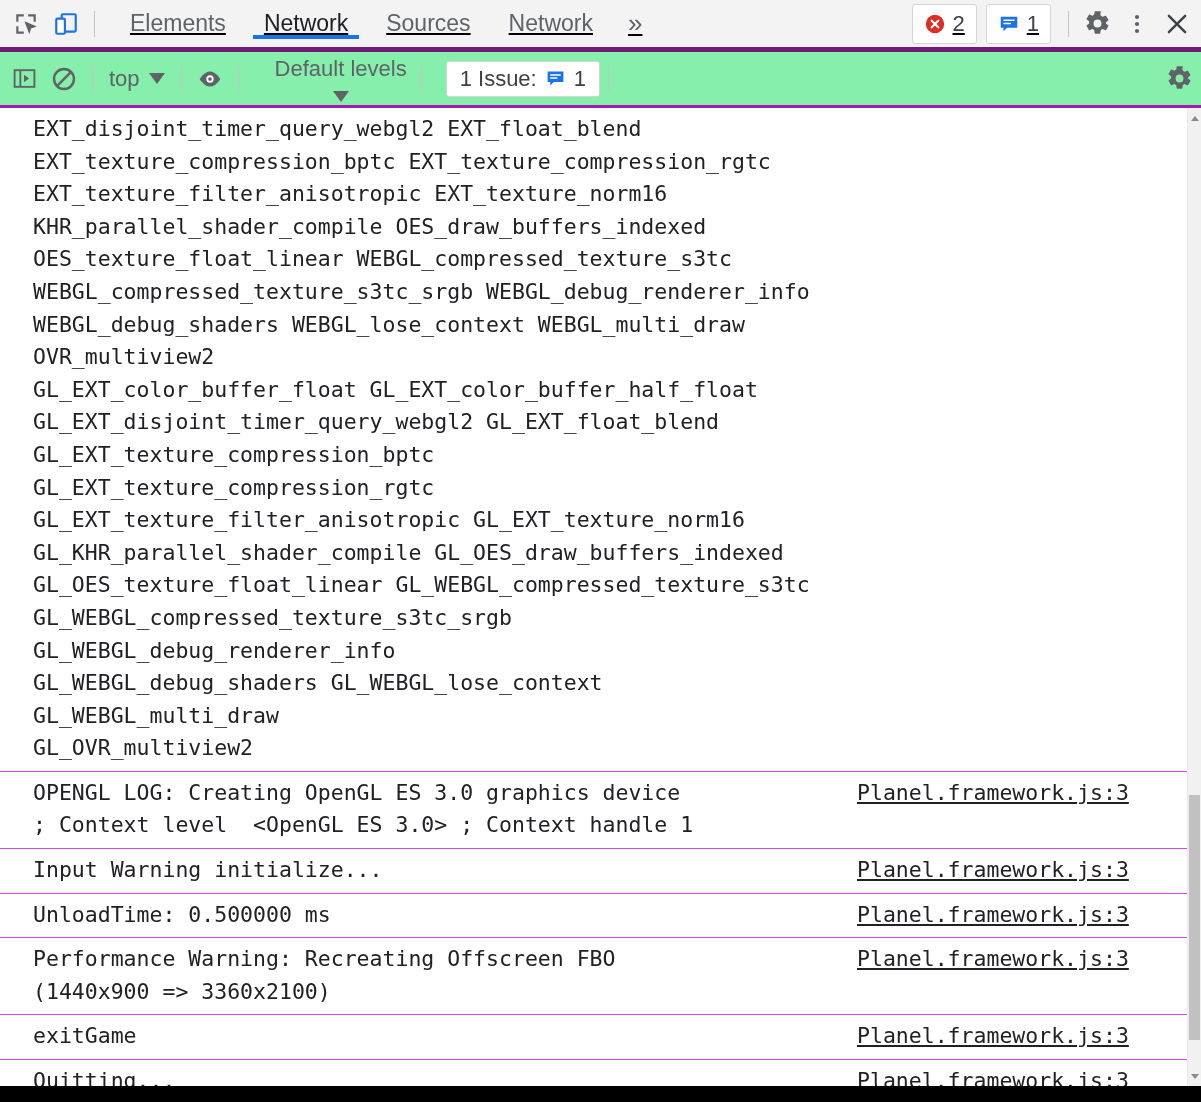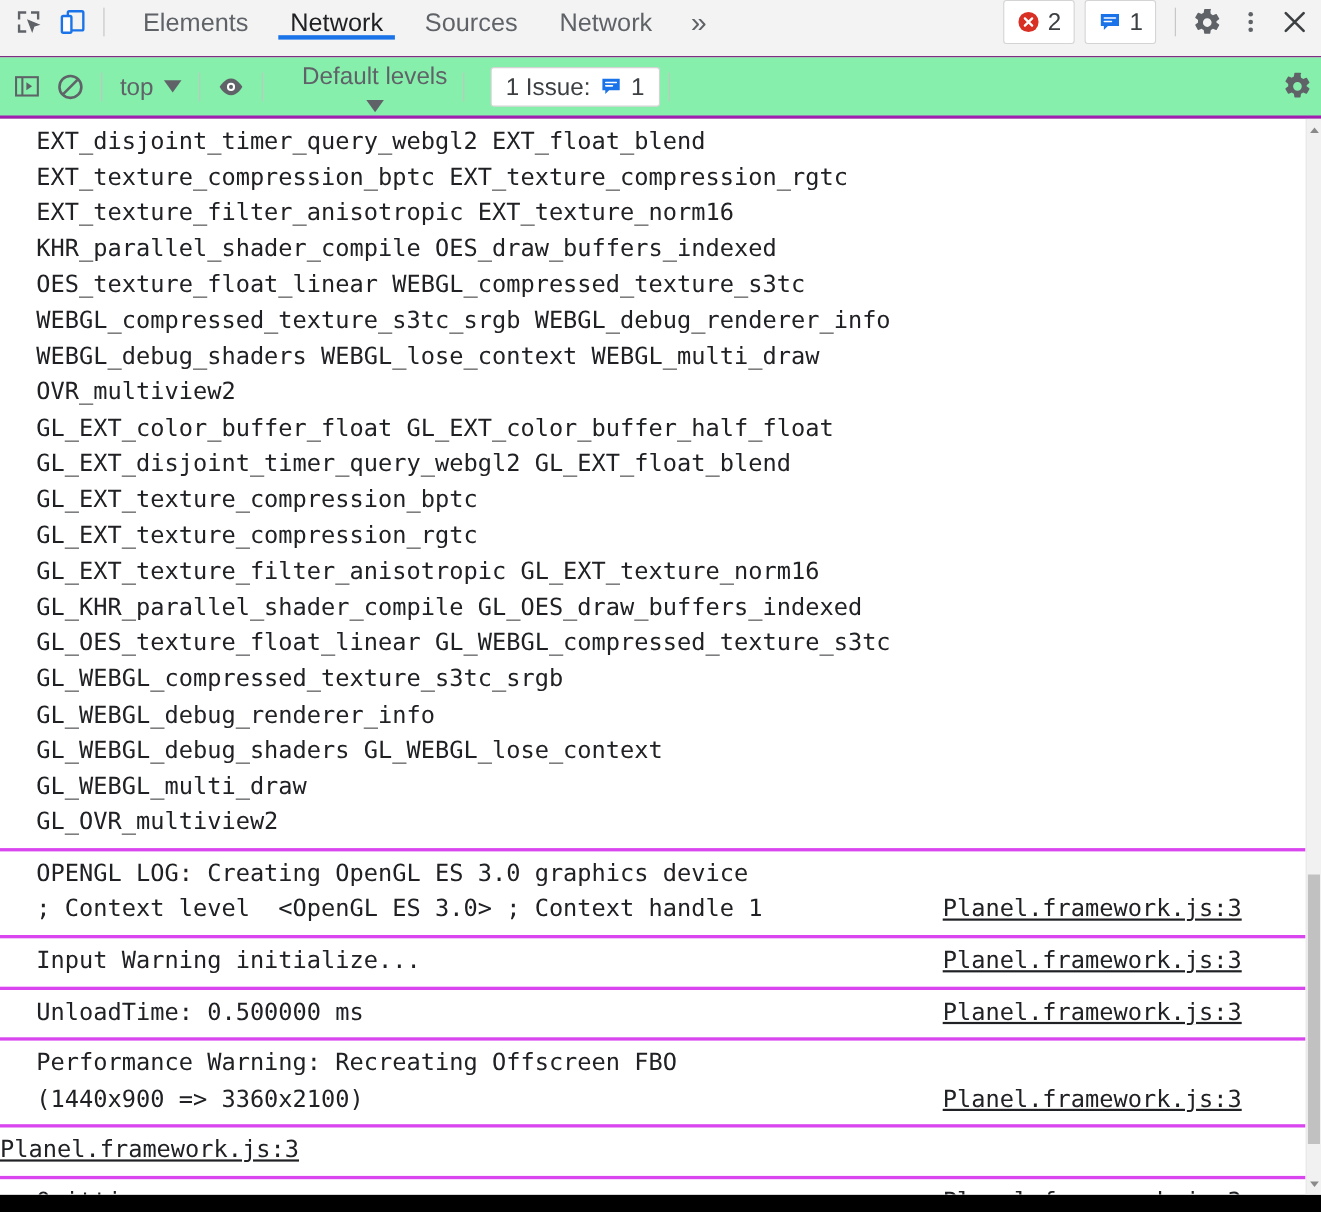--- a/index.html
+++ b/index.html
@@ -19,24 +19,25 @@
     display: flex;
     flex-direction: column;
     background: #ffffff;
   }
 
   
   .tabbar {
     height: 52px;
     flex: 0 0 52px;
     background: #f3f3f3;
-    border-bottom: 1px solid #701a75;
-    display: flex;
-    align-items: flex-start;
+    border-bottom: 5px solid #701a75;
+    display: flex;
+    align-items: center;
     position: relative;
+    text-decoration: underline;
   }
 
   .tb-left {
     display: flex;
     align-items: center;
     padding-left: 6px;
   }
 
   .icon-btn {
     width: 40px;
@@ -209,22 +210,22 @@
 
   .msg-list {
     position: absolute;
     inset: 0;
     right: 14px;
     overflow: hidden;
   }
 
   .msg {
     display: flex;
-    align-items: flex-end;
-    border-bottom: 3px solid #d946ef;
+    align-items: flex-start;
+    border-bottom: 1px solid #d946ef;
     padding: 5px 0 6px 0;
     min-height: 20px;
   }
 
   .msg-text {
     flex: 1 1 auto;
     padding-left: 33px;
     padding-right: 12px;
     font-family: "DejaVu Sans Mono", monospace;
     font-size: 21.5px;
@@ -486,20 +487,21 @@
         <div class="msg-src">Planel.framework.js:3</div>
       </div>
 
       <div class="msg">
         <div class="msg-text">Performance Warning: Recreating Offscreen FBO
 (1440x900 =&gt; 3360x2100)</div>
         <div class="msg-src">Planel.framework.js:3</div>
       </div>
 
       <div class="msg">
+        <div class="msg-text">exitGame</div>
         <div class="msg-src">Planel.framework.js:3</div>
       </div>
 
       <div class="msg">
         <div class="msg-text">Quitting...</div>
         <div class="msg-src">Planel.framework.js:3</div>
       </div>
 
     </div>
 

